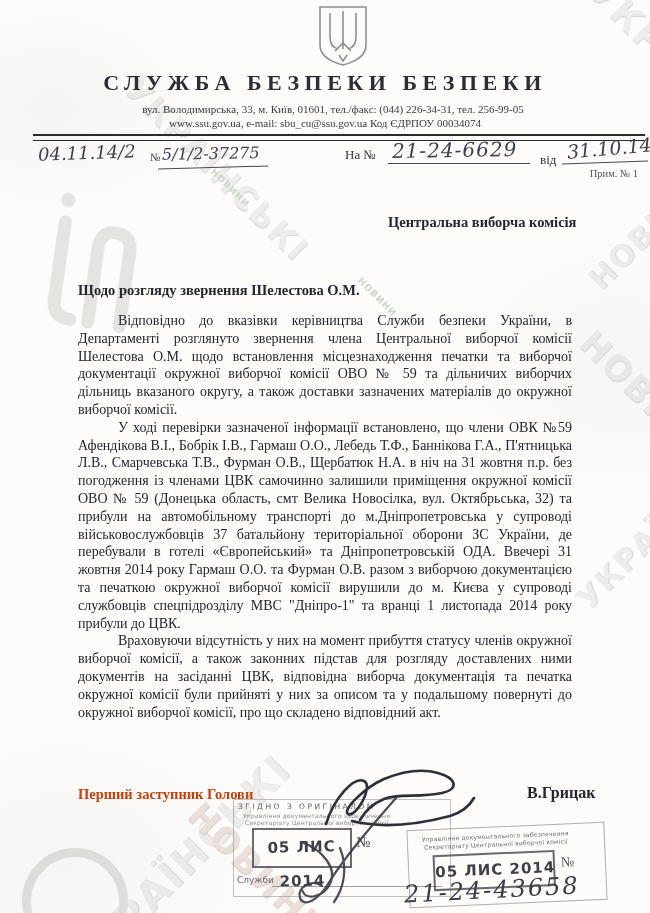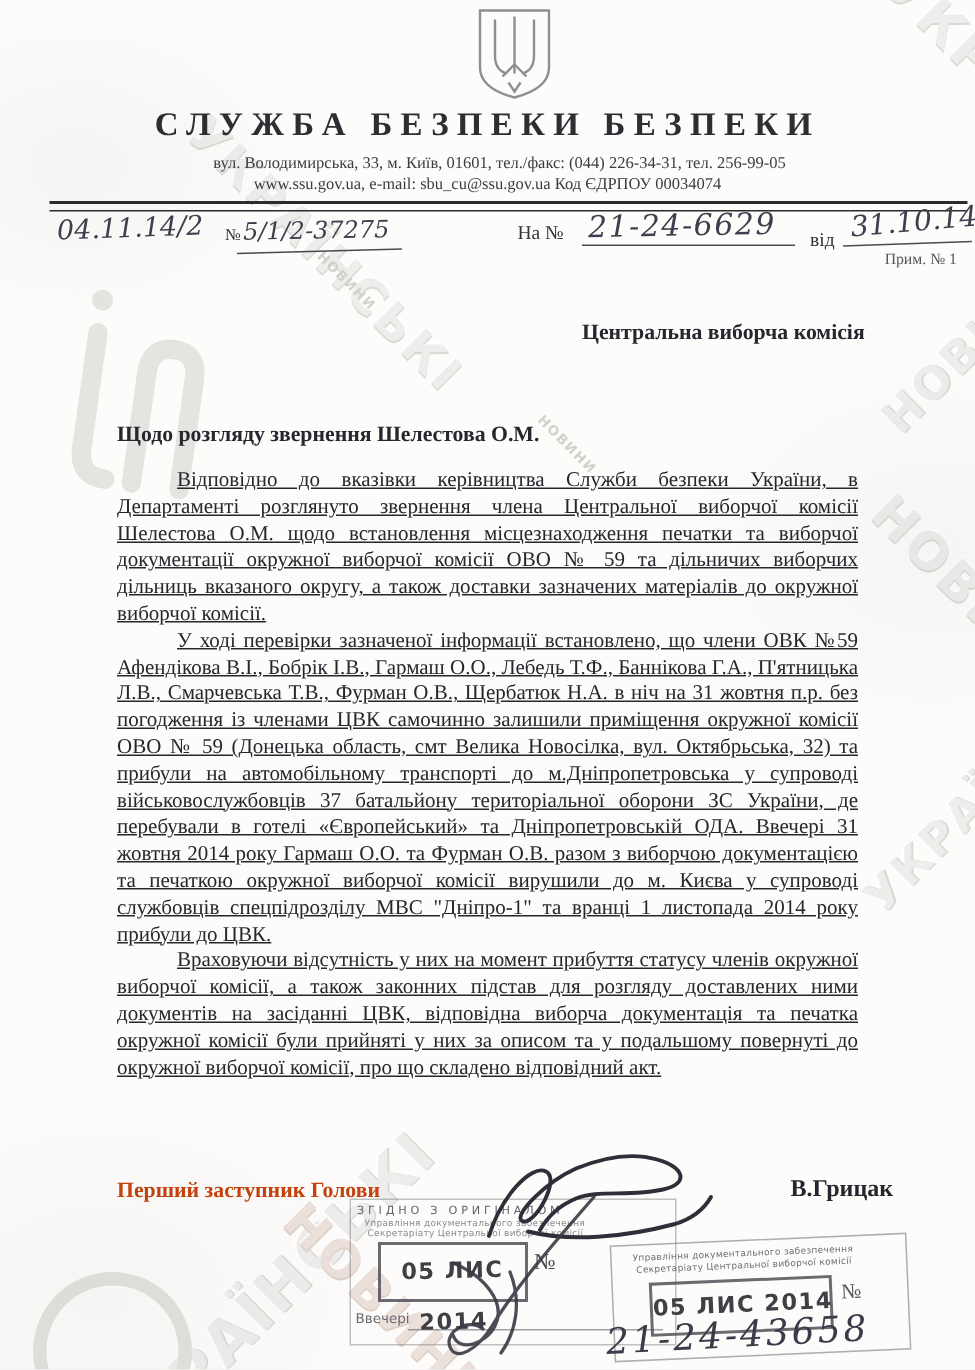--- a/index.html
+++ b/index.html
@@ -29,21 +29,21 @@
   .addr{left:0;right:0;text-align:center;font-size:11px;color:#3c3c40;z-index:2;}
   .dbl-rule{left:33px;width:612px;top:134px;height:4px;border-top:2px solid #2b2b2e;
     border-bottom:1.5px solid #2b2b2e;z-index:2;}
   
   .hand{font-family:"DejaVu Serif", serif;font-style:italic;color:#3f3e4e;z-index:3;}
   .print{color:#333338;z-index:2;}
   .uline{height:0;border-bottom:1.5px solid #4a4952;z-index:2;}
   
   .doc-text{position:absolute;left:78px;width:494px;z-index:2;color:#26262e;
     font-size:14px;line-height:17.8px;text-align:justify;}
-  .doc-text p{margin:0;text-indent:40px;text-decoration:underline;}
+  .doc-text p{margin:0;text-indent:40px;}
   .bold{font-weight:bold;}
   
   .stamp{color:#55555c;z-index:4;}
   .stamp-box{position:absolute;border:2px solid rgba(70,70,76,.8);z-index:4;}
   .stamp-date{font-family:"DejaVu Sans", sans-serif;font-weight:bold;color:#3f3f45;
     letter-spacing:1px;font-size:15px;}
   .tiny{font-family:"DejaVu Sans", sans-serif;font-size:6px;color:#8a8a90;
     letter-spacing:.2px;white-space:nowrap;}
   #left-stamp-border{left:233px;top:799px;width:216px;height:96px;
     border:1.5px solid rgba(120,120,125,.45);z-index:3;}
@@ -134,21 +134,21 @@
   </svg>
 
   <div id="left-stamp-border" class="abs"></div>
   <div class="abs stamp" style="left:238px;top:802px;font-family:'DejaVu Sans',sans-serif;font-size:7.5px;letter-spacing:2.5px;color:#63636a;">ЗГІДНО З ОРИГІНАЛОМ</div>
   <div class="abs tiny" style="left:243px;top:812px;">Управління документального забезпечення</div>
   <div class="abs tiny" style="left:245px;top:819px;">Секретаріату Центральної виборчої комісії</div>
   <div class="stamp-box" style="left:252px;top:828px;width:96px;height:36px;">
     <div class="stamp-date" style="text-align:center;line-height:34px;transform:rotate(-1.5deg);">05 ЛИС 2014</div>
   </div>
   <div class="abs stamp" style="left:356px;top:834px;font-size:15px;color:#4a4a50;">№</div>
-  <div class="abs stamp" style="left:237px;top:875px;font-family:'DejaVu Sans',sans-serif;font-size:9px;color:#6a6a70;">Ввечері</div>
+  <div class="abs stamp" style="left:237px;top:875px;font-family:'DejaVu Sans',sans-serif;font-size:9px;color:#6a6a70;">Служби</div>
   <div class="abs" style="left:272px;top:886px;width:170px;height:0;border-bottom:1px solid rgba(100,100,106,.6);z-index:4;"></div>
 
   <div id="right-stamp" class="abs">
     <div class="tiny" style="position:absolute;left:14px;top:5px;color:#6d6d74;">Управління документального забезпечення</div>
     <div class="tiny" style="position:absolute;left:16px;top:13px;color:#6d6d74;">Секретаріату Центральної виборчої комісії</div>
     <div class="stamp-box" style="left:24px;top:25px;width:118px;height:32px;">
       <div class="stamp-date" style="text-align:center;line-height:30px;">05 ЛИС 2014</div>
     </div>
     <div class="stamp" style="position:absolute;left:152px;top:30px;font-size:14px;color:#55555c;">№</div>
   </div>

